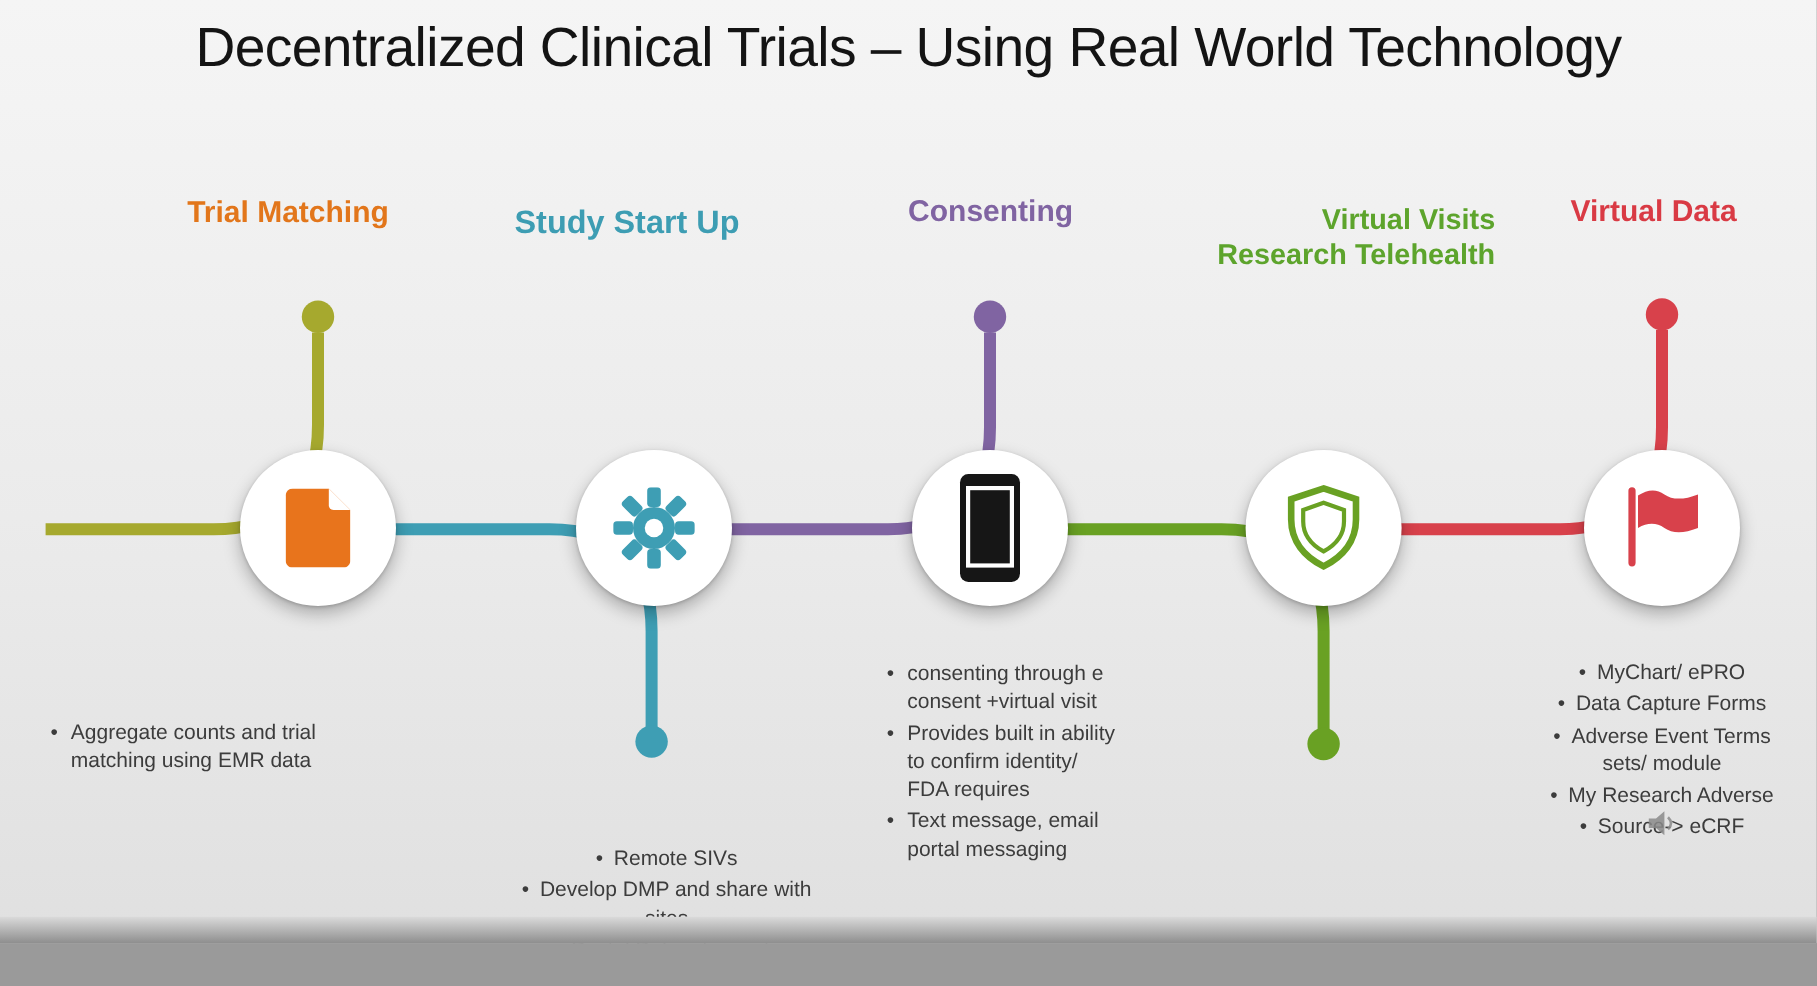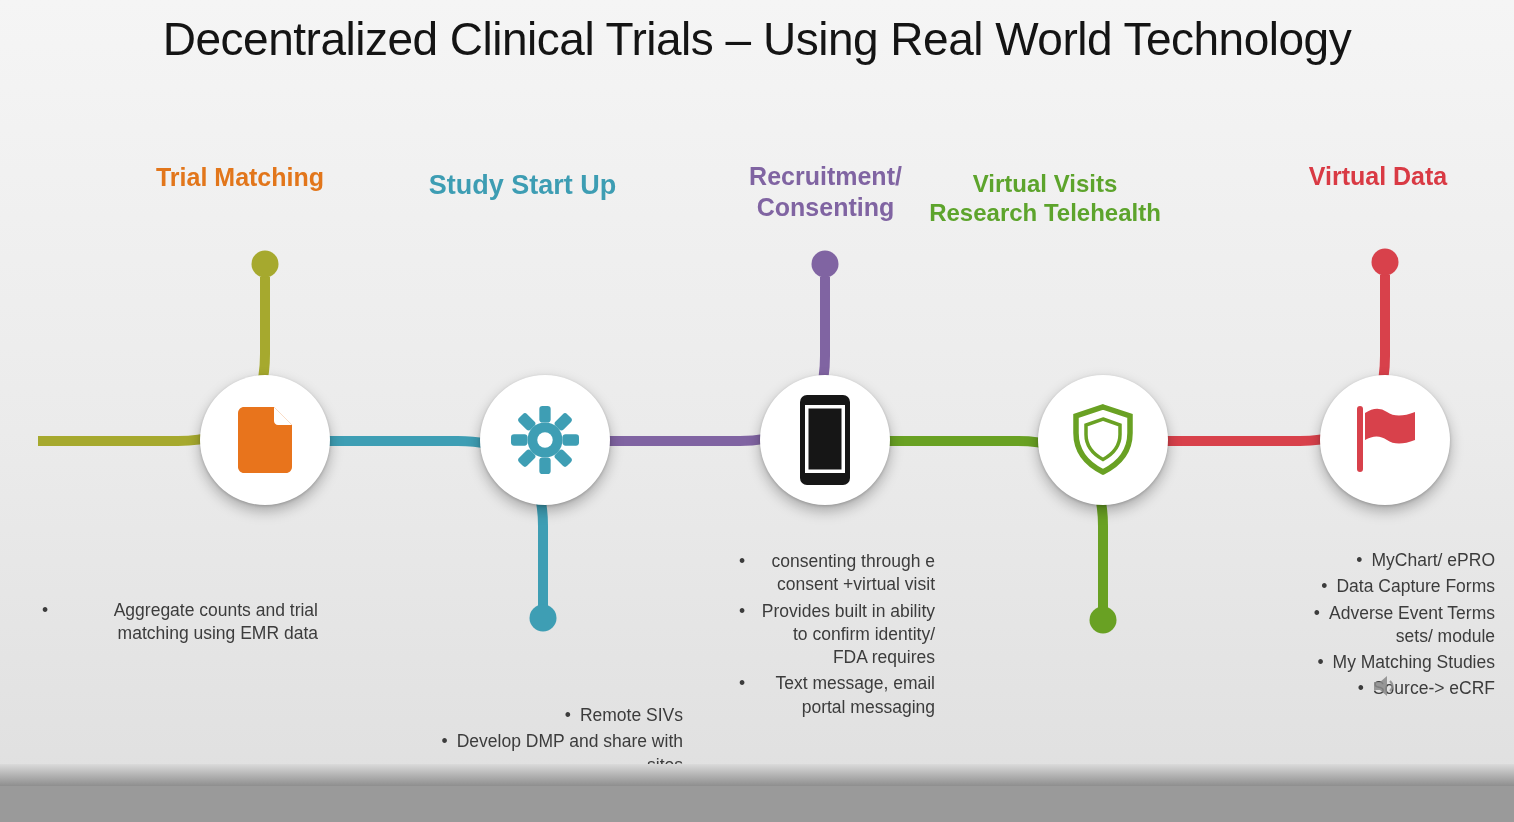--- a/index.html
+++ b/index.html
@@ -17,36 +17,36 @@
     position:absolute; top:12px; left:0; width:100%; text-align:center;
     font-size:46px; font-weight:400; color:#141414; letter-spacing:-0.5px;
   }
   .connectors { position:absolute; left:0; top:0; }
   .stage-title {
     position:absolute; font-weight:700; text-align:center; line-height:1.22;
   }
   .t1 { left:110px; top:162px; width:260px; font-size:25px; }
   .t2 { left:390px; top:169px; width:265px; font-size:27px; }
   .t3 { left:703px; top:161px; width:245px; font-size:25px; }
-  .t4 { left:892px; top:169px; width:306px; font-size:24px; }
+  .t4 { left:940px; top:169px; width:306px; font-size:24px;text-align:right; }
   .t5 { left:1258px; top:161px; width:240px; font-size:25px; }
   .circle {
     position:absolute; width:130px; height:130px; border-radius:50%; background:#fff;
     box-shadow:0 6px 14px rgba(0,0,0,0.28), 0 1px 3px rgba(0,0,0,0.18);
     display:flex; align-items:center; justify-content:center;
   }
   .c1 { left:200px; top:375px; }
   .c2 { left:480px; top:375px; }
   .c3 { left:760px; top:375px; }
   .c4 { left:1038px; top:375px; }
   .c5 { left:1320px; top:375px; }
   .bullets {
     position:absolute; list-style:none; font-size:17.5px; line-height:1.33; color:#3C3C3C;
   }
-  .bullets li { margin-bottom:3px;text-align:right; }
+  .bullets li { margin-bottom:3px; }
   .bullets.hanging li { position:relative; padding-left:21px; }
   .bullets.hanging li::before { content:"\2022"; position:absolute; left:4px; }
   .bullets.centered { text-align:center; }
   .bullets.centered li::before { content:"\2022"; margin-right:9px; }
   .b1 { left:38px;  top:599px; width:280px; }
   .b2 { left:428px; top:665px; width:255px;margin-top:39px; }
   .b3 { left:735px; top:550px; width:200px; }
   .b4 { left:948px; top:707px; width:312px; }
   .b5 { left:1275px; top:549px; width:220px; }
   .audio { position:absolute; left:1372px; top:674px; opacity:0.85; cursor:pointer; }
@@ -71,21 +71,20 @@
     <circle cx="1385" cy="262" r="13.5" fill="#D8414B"></circle>
   </svg>
 
   <div class="stage-title t1" style="color: rgb(226, 118, 27);">
     <div>Trial Matching</div>
   </div>
   <div class="stage-title t2" style="color: rgb(61, 157, 179);">
     <div>Study Start Up</div>
   </div>
   <div class="stage-title t3" style="color: rgb(128, 100, 162);">
-    <div>Recruitment/</div>
     <div>Consenting</div>
   </div>
   <div class="stage-title t4" style="color: rgb(93, 164, 44);">
     <div>Virtual Visits</div>
     <div>Research Telehealth</div>
   </div>
   <div class="stage-title t5" style="color: rgb(217, 58, 68);">
     <div>Virtual Data</div>
   </div>
 
@@ -147,21 +146,21 @@
     <li>consenting through e consent +virtual visit</li>
     <li>Provides built in ability to confirm identity/ FDA requires</li>
     <li>Text message, email portal messaging</li>
   </ul>
 
 
   <ul class="bullets centered b5">
     <li>MyChart/ ePRO</li>
     <li>Data Capture Forms</li>
     <li>Adverse Event Terms sets/ module</li>
-    <li>My Matching Studies</li>
+    <li>My Research Adverse</li>
     <li>Source-&gt; eCRF</li>
   </ul>
 
   <div class="audio">
     <svg width="26" height="24" viewBox="0 0 26 24">
       <path d="M2 8 H8 L15 2 V22 L8 16 H2 Z" fill="#8A8A8A"></path>
       <path d="M18 7 Q23 12 18 17" fill="none" stroke-width="2.2" stroke="#8A8A8A"></path>
     </svg>
   </div>
 

